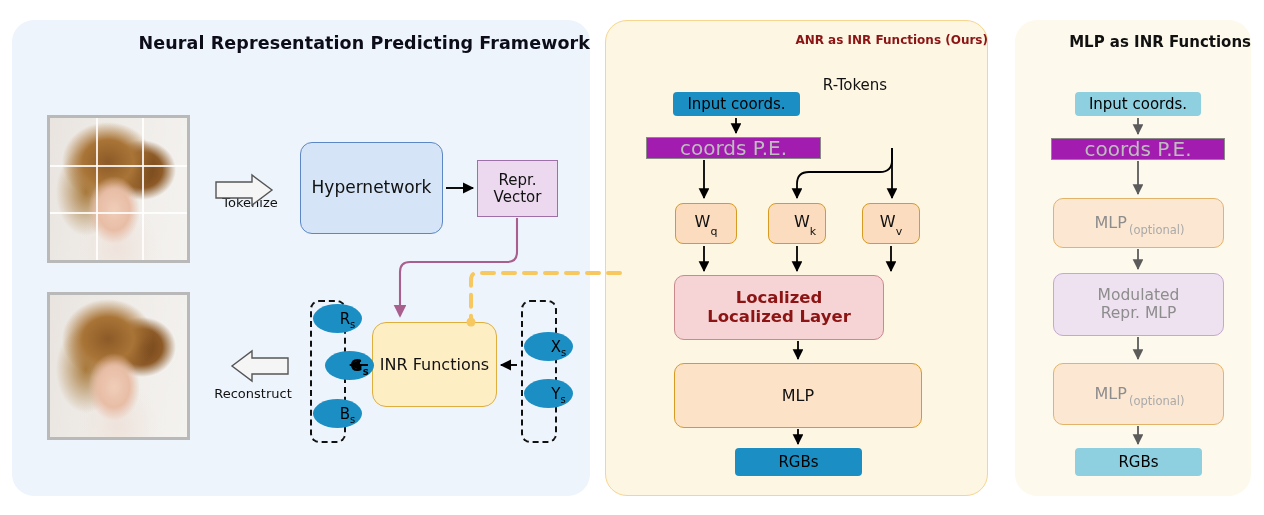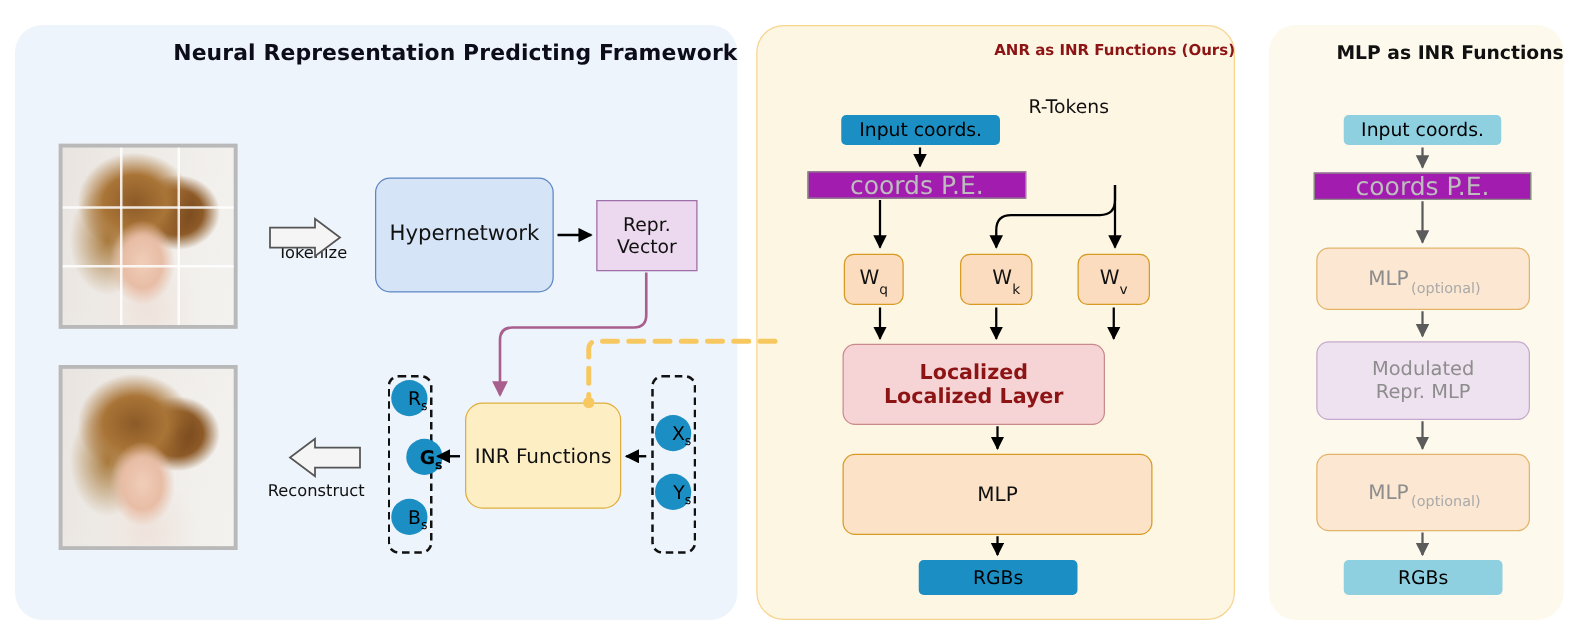--- a/index.html
+++ b/index.html
@@ -33,21 +33,21 @@
 
   #hypernet{left:300px;top:142px;width:143px;height:92px;border-radius:12px;
             background:#d6e4f7;border:1.6px solid #5c87c4;font-size:17px;color:#111;}
   #reprvec-left{left:477px;top:160px;width:81px;height:57px;background:#ecd9ef;
             border:1.6px solid #9e6fa8;font-size:15px;color:#111;}
   #inrfun{left:372px;top:322px;width:125px;height:85px;border-radius:14px;
             background:#fdeec3;border:1.6px solid #e0ae3c;font-size:16px;color:#111;}
 
   .dashgroup{position:absolute;box-sizing:border-box;border:2px dashed #111;border-radius:9px;}
   .circ{position:absolute;border-radius:50%;background:#1b8fc4;color:#000;
-        display:flex;align-items:center;justify-content:flex-end;font-size:15px;}
+        display:flex;align-items:center;justify-content:center;font-size:15px;padding-left:20px;}
   .circ sub{font-size:10px;vertical-align:baseline;position:relative;top:4px;}
 
   
   .tag-blue{background:#1b8fc4;color:#000;border-radius:4px;font-size:15px;}
   .tag-blue-lt{background:#8ecfe0;color:#000;border-radius:4px;font-size:15px;}
   .pe-box{background:#a21caf;border:1.6px solid #8b8b86;color:#bdbdbd;font-size:20px;}
   .w-box{background:#fbdcbe;border:1.8px solid #d79a23;border-radius:8px;font-size:16px;color:#111;}
   .w-box sub{font-size:11px;position:relative;top:4px;}
   #attn{left:674px;top:275px;width:210px;height:65px;border-radius:10px;background:#f6d3d4;
         border:1.6px solid #c98a8d;color:#8c1414;font-weight:bold;font-size:16.5px;}
@@ -145,21 +145,21 @@
     <span>Input coords.</span>
   </div>
 
   <div id="rtokens-label" class="caption" style="position:absolute;">R-Tokens</div>
 
 
   <div class="box pe-box" style="left:646px;top:137px;width:175px;height:22px;">
     <span>coords P.E.</span>
   </div>
 
-  <div class="box w-box" style="left:675px;top:203px;width:48px;height:41px;">
+  <div class="box w-box" style="left:675px;top:203px;width:62px;height:41px;">
     <span><span>W</span><sub>q</sub></span>
   </div>
   <div class="box w-box" style="left:768px;top:203px;width:58px;height:41px;padding-left:16px;">
     <span><span>W</span><sub>k</sub></span>
   </div>
   <div class="box w-box" style="left:862px;top:203px;width:58px;height:41px;">
     <span><span>W</span><sub>v</sub></span>
   </div>
 
   <div class="box" id="attn">

